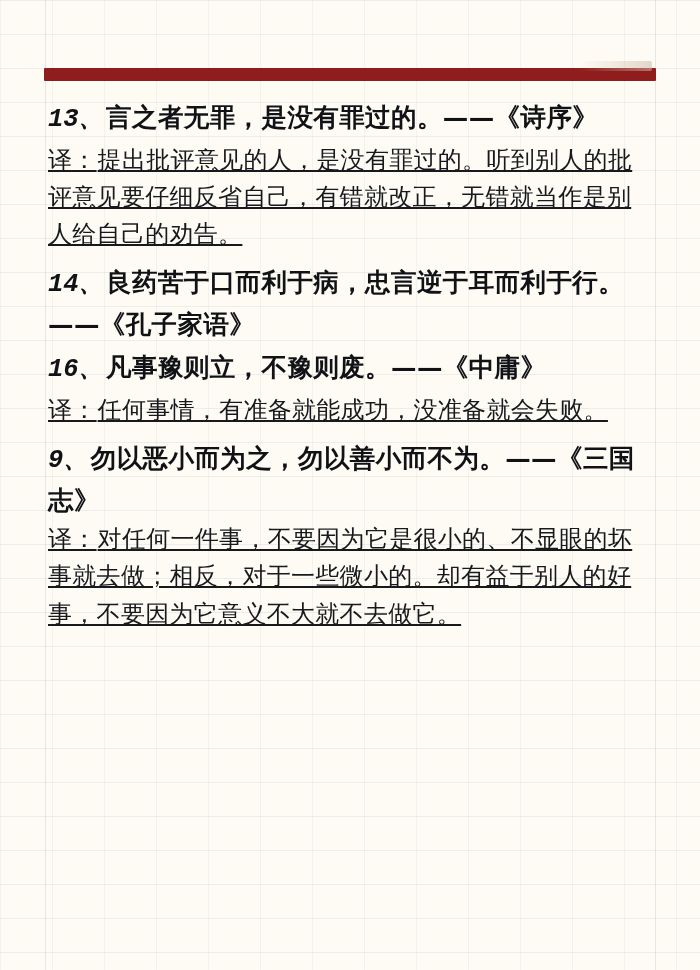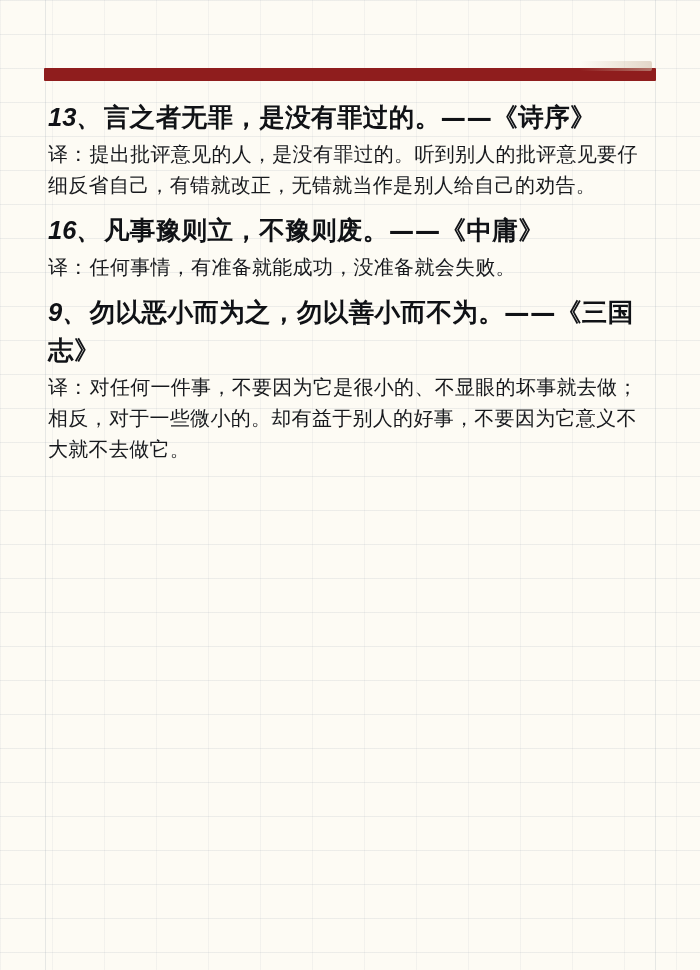--- a/index.html
+++ b/index.html
@@ -78,31 +78,32 @@
     font-size: 25.5px;
     line-height: 1.52;
     letter-spacing: 0.4px;
     font-weight: 600;
     color: #101216;
     margin: 0 0 2px 0;
     text-indent: 0;
   }
   .line-quote .num {
     font-style: italic;
-    font-family: Liberation Sans, sans-serif;
+    font-family: Liberation Mono, monospace;
     letter-spacing: 0;
     padding-right: 2px;
   }
 
   .line-trans {
-    font-size: 20px;
+    font-size: 24px;
     line-height: 1.55;
     letter-spacing: 0.3px;
     color: #17191d;
     margin: 0 0 10px 0;
+    text-decoration: underline;
   }
   .line-trans .tlabel {
     padding-right: 1px;
   }
 </style>
 </head>
 <body>
 
 <div class="page">
 
@@ -118,20 +119,23 @@
     <div class="entry">
       <p class="line-quote">
         <span class="num">13、</span><span>言之者无罪，是没有罪过的。——《诗序》</span>
       </p>
       <p class="line-trans">
         <span class="tlabel">译：</span><span>提出批评意见的人，是没有罪过的。听到别人的批评意见要仔细反省自己，有错就改正，无错就当作是别人给自己的劝告。</span>
       </p>
     </div>
 
     <div class="entry">
+      <p class="line-quote">
+        <span class="num">14、</span><span>良药苦于口而利于病，忠言逆于耳而利于行。——《孔子家语》</span>
+      </p>
     </div>
 
 
     <div class="entry">
       <p class="line-quote">
         <span class="num">16、</span><span>凡事豫则立，不豫则废。——《中庸》</span>
       </p>
       <p class="line-trans">
         <span class="tlabel">译：</span><span>任何事情，有准备就能成功，没准备就会失败。</span>
       </p>

